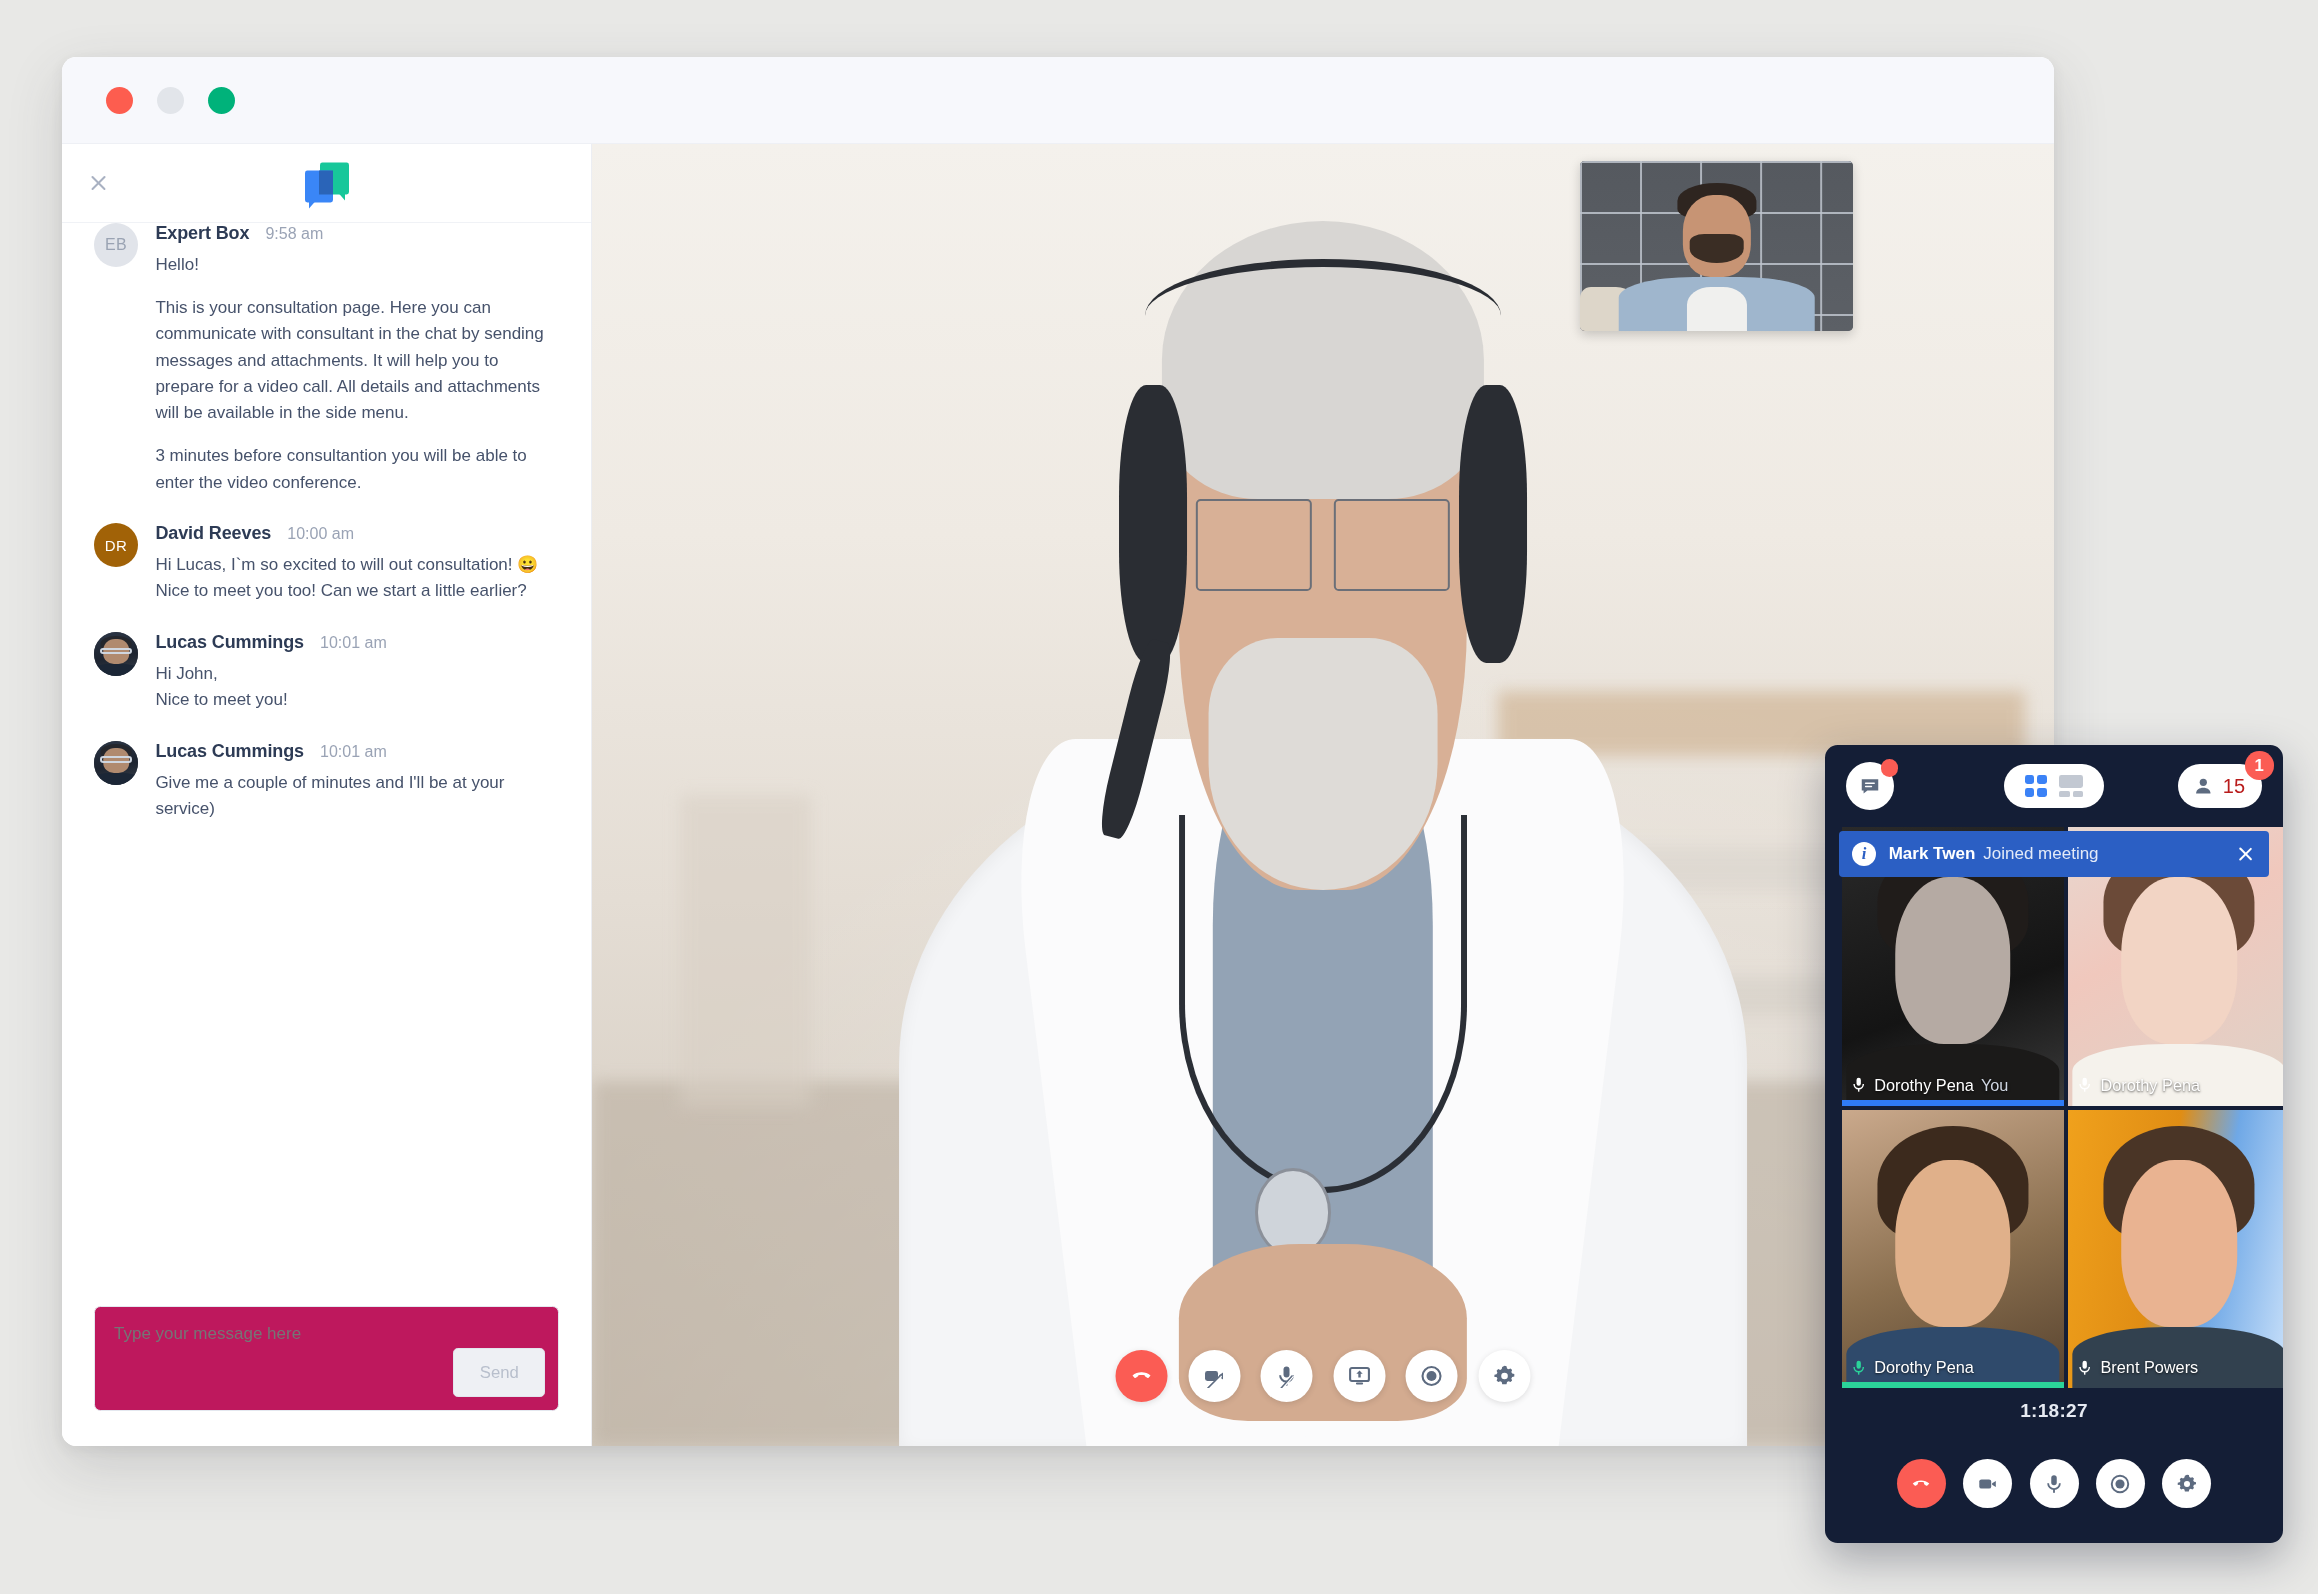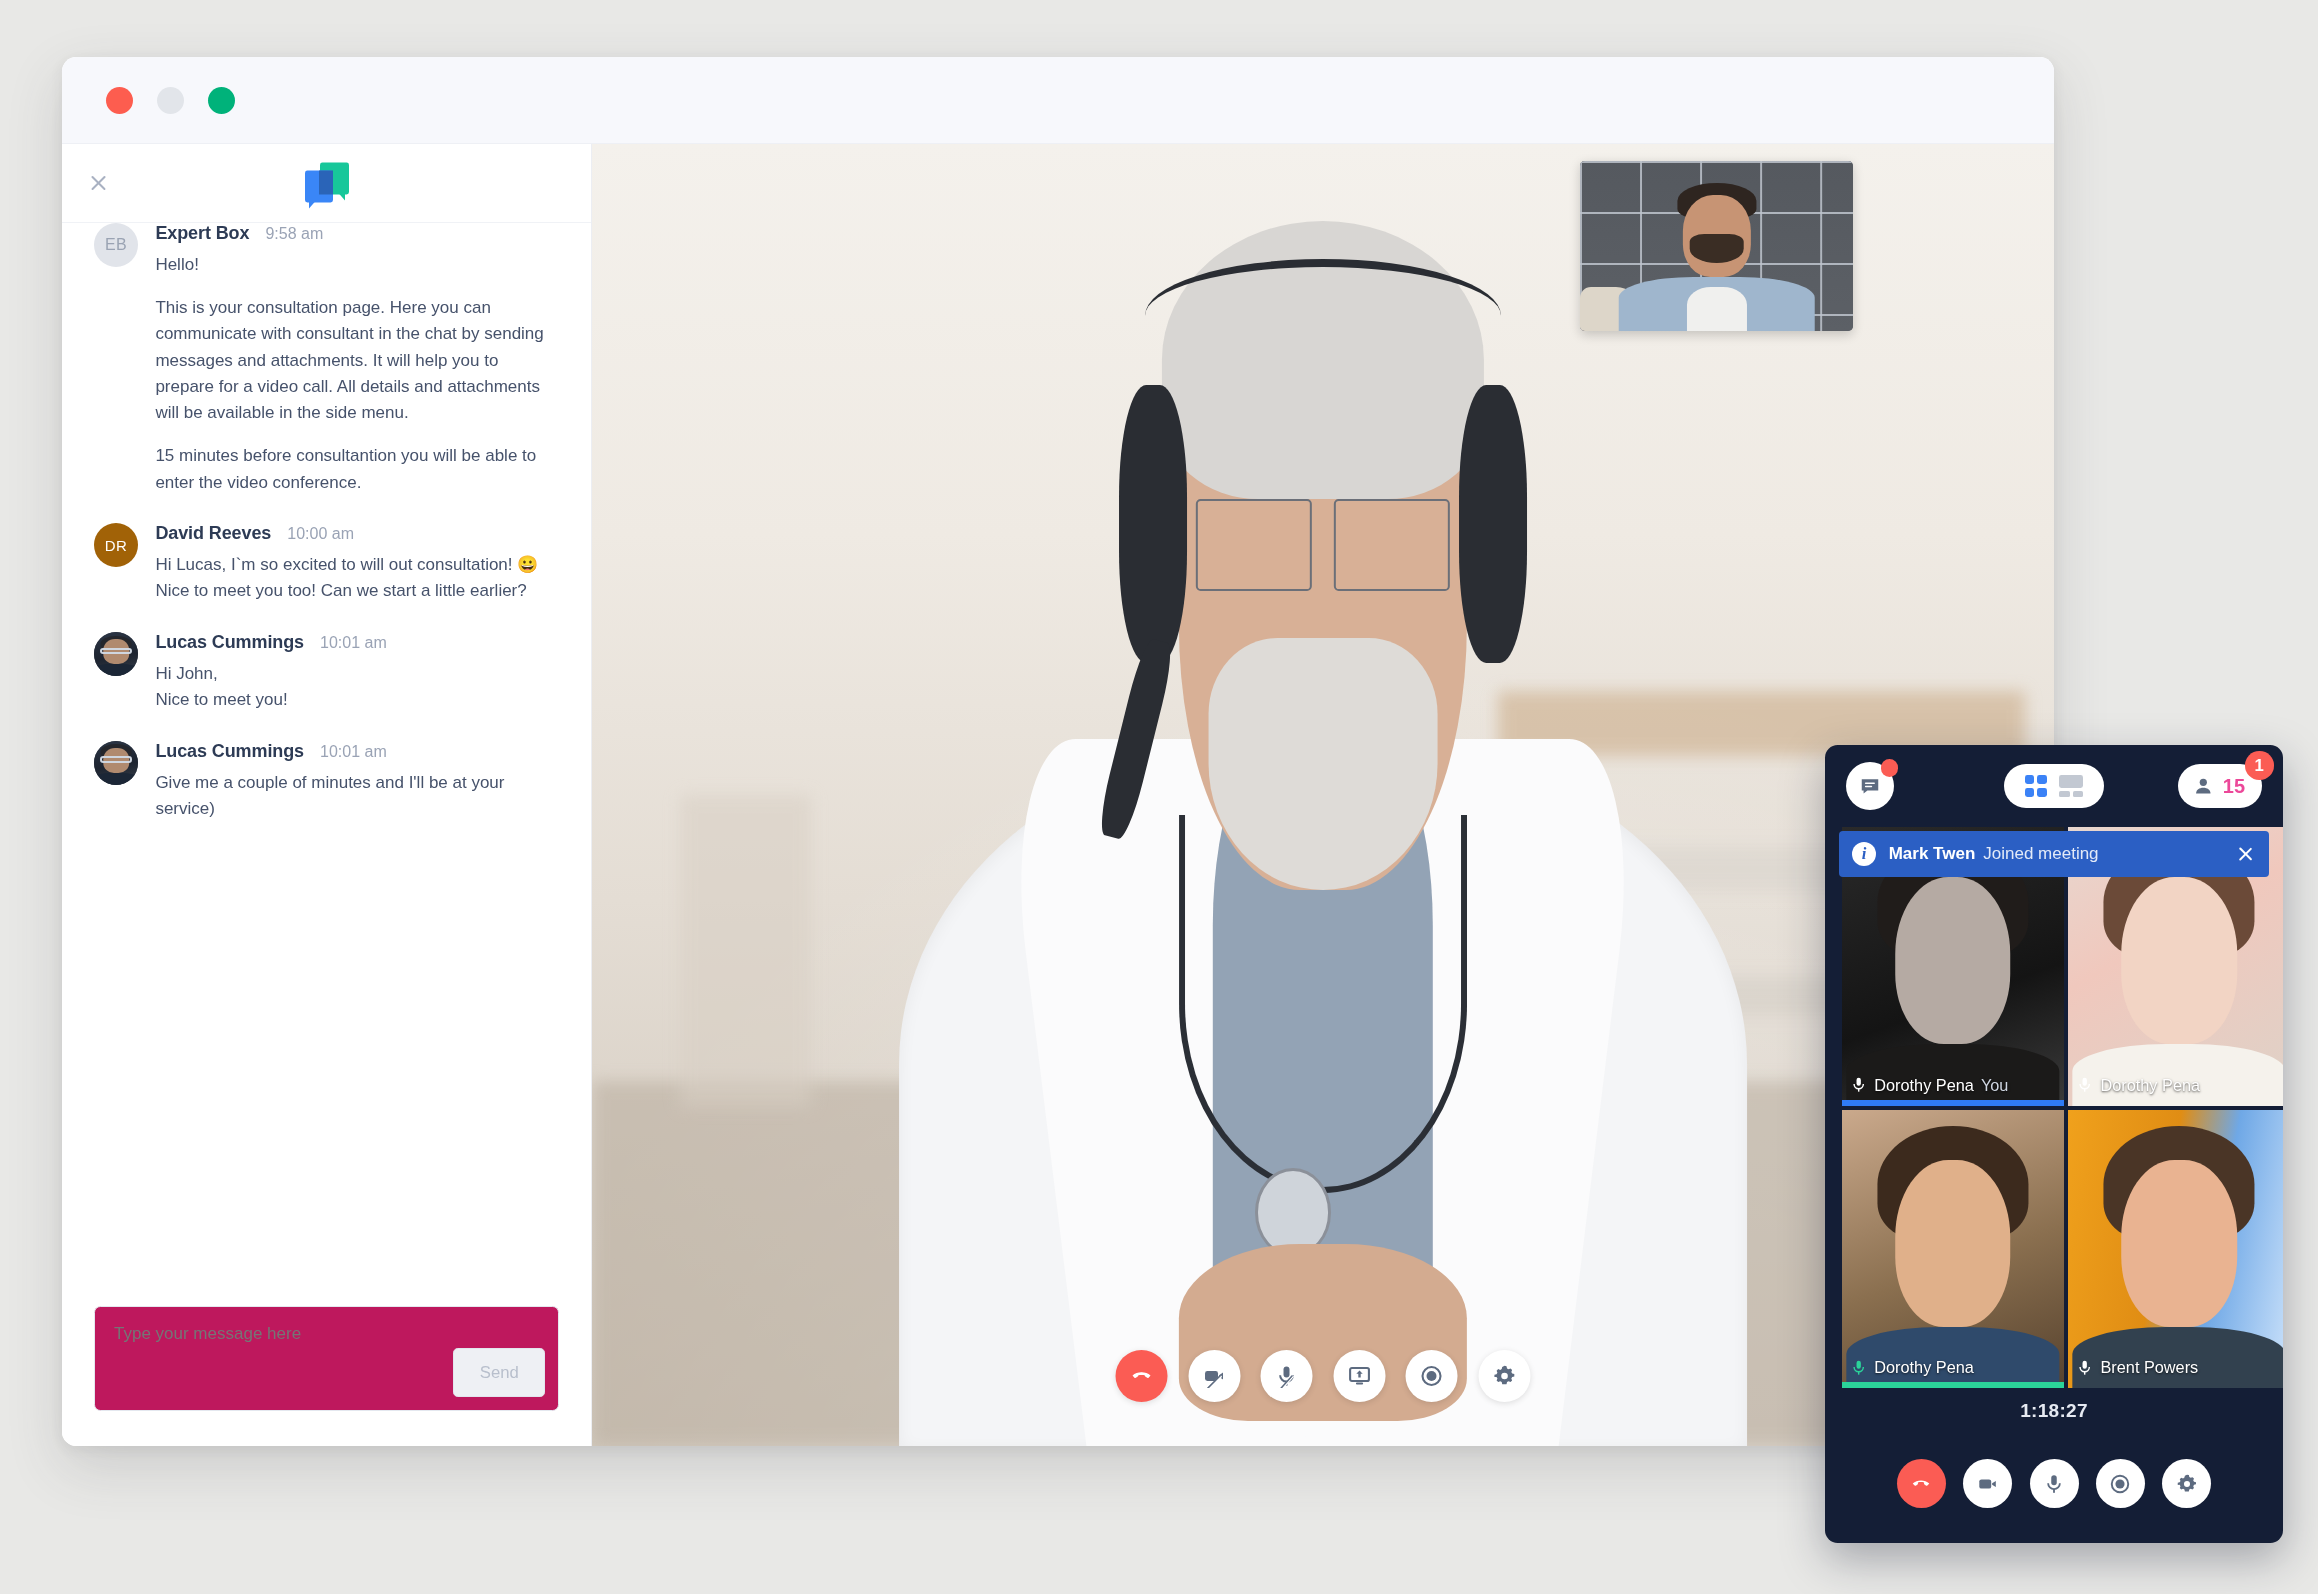--- a/index.html
+++ b/index.html
@@ -229,21 +229,21 @@
   .lay-grid{ width:22px; height:22px; display:grid; grid-template-columns:1fr 1fr;
     grid-template-rows:1fr 1fr; gap:3.2px; }
   .lay-grid i{ background:#3b82f6; border-radius:2.4px; display:block; }
   .lay-spk{ width:24px; height:22px; display:flex; flex-direction:column; gap:3.2px; }
   .lay-spk .big{ height:13.5px; background:#c2c8d2; border-radius:2.4px; }
   .lay-spk .row{ display:flex; gap:3.2px; height:5.6px; }
   .lay-spk .row i{ flex:1; background:#c2c8d2; border-radius:1.6px; display:block; }
   #participants-btn{ position:absolute; right:20.6px; top:19px; height:44px;
     padding:0 17.4px 0 14.3px; border-radius:22px; background:#fff;
     display:flex; align-items:center; gap:9.5px; cursor:pointer; }
-  #participants-count{ font-size:20px; color:#ec4899; font-weight:700; }
+  #participants-count{ font-size:20px; color:#b91c1c; font-weight:400; }
   #participants-badge{ position:absolute; right:9.5px; top:6.3px; width:28.5px; height:28.5px;
     border-radius:50%; background:#fb5c54; color:#fff; font-size:16.7px;
     display:flex; align-items:center; justify-content:center; font-weight:600; }
 
   #join-notice{
     position:absolute; left:14.3px; right:14.3px; top:86px; height:46px;
     background:#2b5fc4; border-radius:4px; display:flex; align-items:center;
     padding:0 12.7px; z-index:4;
   }
   #notice-info{ width:24px; height:24px; border-radius:50%; background:#fff;
@@ -318,21 +318,21 @@
           <span>EB</span>
         </div>
         <div class="msg-body">
           <div class="msg-head">
             <span class="msg-name">Expert Box</span>
             <span class="msg-time">9:58 am</span>
           </div>
           <div class="msg-text">
             <p>Hello!</p>
             <p>This is your consultation page. Here you can communicate with consultant in the chat by sending messages and attachments. It will help you to prepare for a video call. All details and attachments will be available in the side menu.</p>
-            <p>15 minutes before consultantion you will be able to enter the video conference.</p>
+            <p>3 minutes before consultantion you will be able to enter the video conference.</p>
           </div>
         </div>
       </div>
 
       <div class="msg">
         <div class="msg-av av-dr">
           <span>DR</span>
         </div>
         <div class="msg-body">
           <div class="msg-head">

